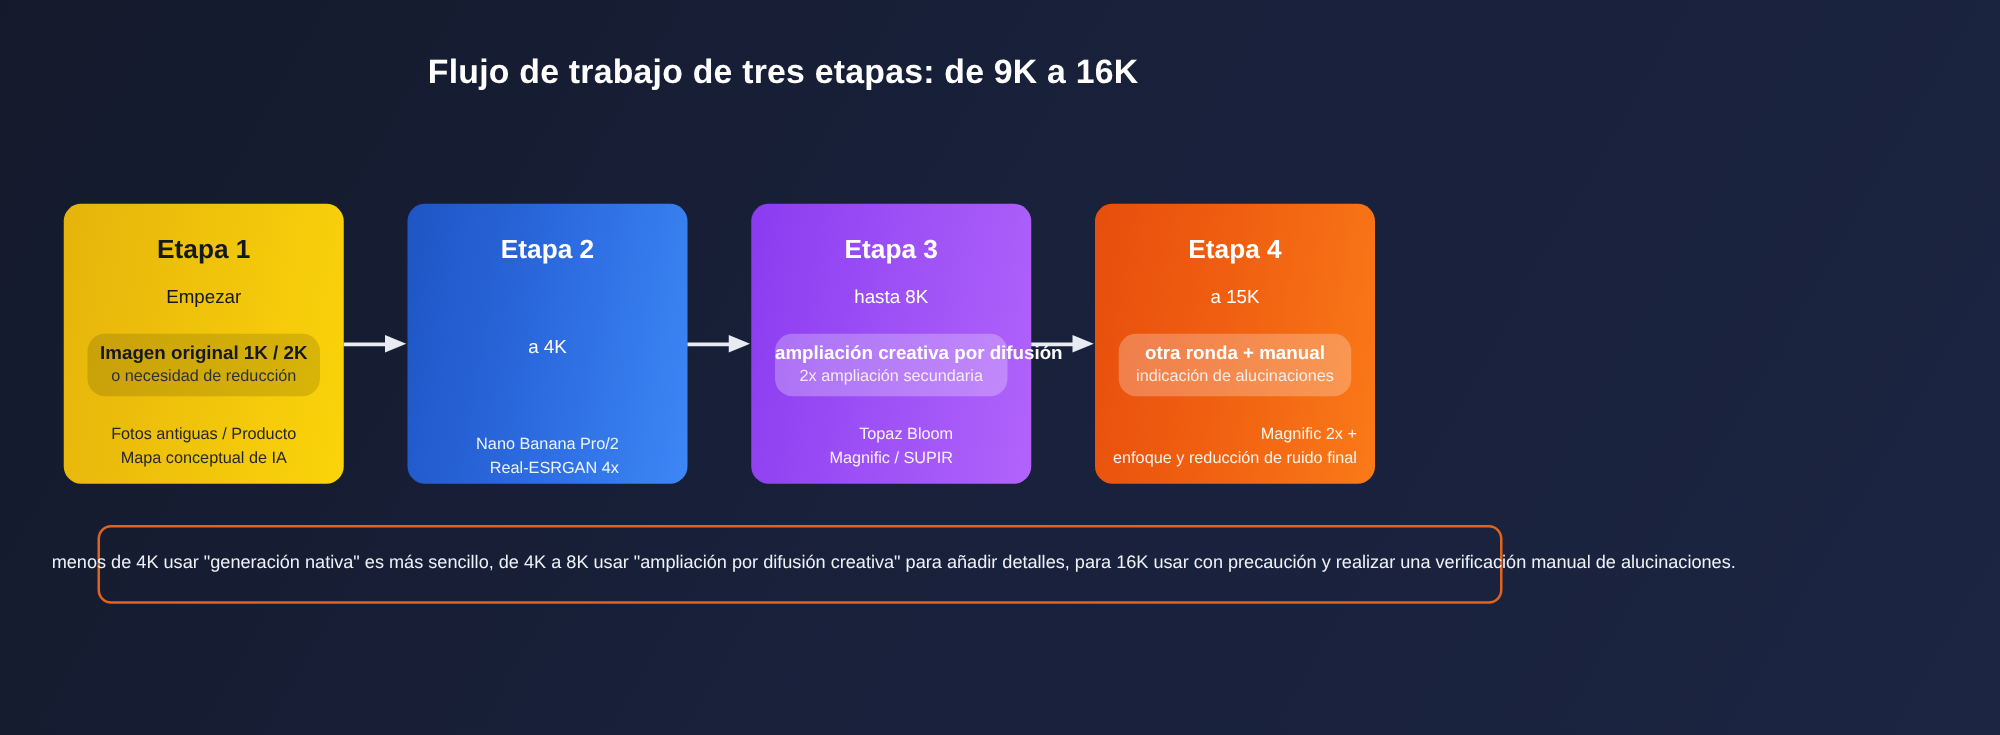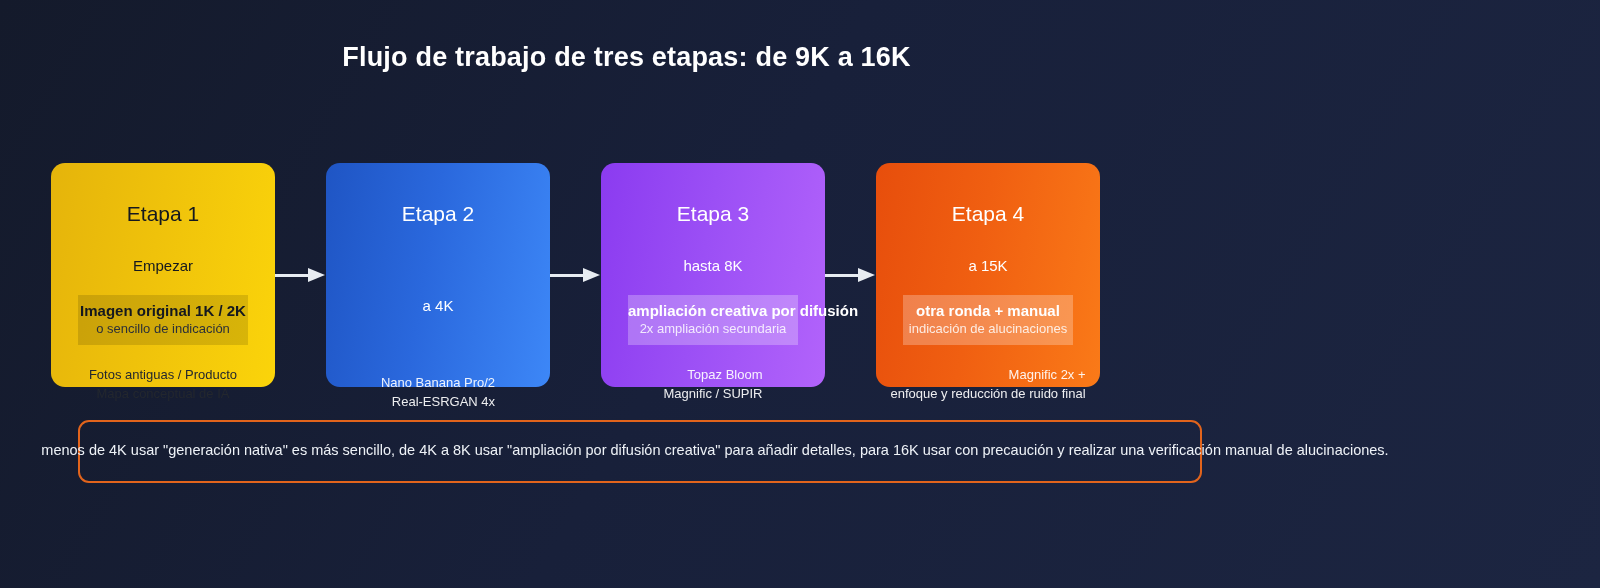--- a/index.html
+++ b/index.html
@@ -52,37 +52,37 @@
     position: relative;
   }
 
   .card-1 { background: linear-gradient(100deg, #e5b40b 0%, #efc20b 45%, #fbd40a 100%); }
   .card-2 { background: linear-gradient(100deg, #1f55c4 0%, #2a68dd 45%, #3d87f7 100%); gap: 40px; }
   .card-3 { background: linear-gradient(100deg, #8b3bf0 0%, #9b4ff5 45%, #b263fb 100%); }
   .card-4 { background: linear-gradient(100deg, #e74e0c 0%, #f05f11 45%, #fa7a18 100%); }
 
   .card-title {
     font-size: 21px;
-    font-weight: normal;
+    font-weight: bold;
     line-height: 1;
-    margin: 18px;
+    margin: 4px;
     white-space: nowrap;
   }
   .card-sub {
     font-size: 15px;
     font-weight: normal;
     margin-top: 16px;
     line-height: 1;
     white-space: nowrap;
   }
 
   .pill {
     margin-top: 22px;
-    width: 170px;
-    border-radius: 0;
+    width: 186px;
+    border-radius: 14px;
     padding: 7px 0 8px 0;
     text-align: center;
     box-sizing: border-box;
   }
   .pill-main {
     font-size: 15px;
     font-weight: bold;
     line-height: 1.15;
     white-space: nowrap;
   }
@@ -171,21 +171,21 @@
 
 <h1 class="page-title">Flujo de trabajo de tres etapas: de 9K a 16K</h1>
 
 <div class="flow">
 
   <div class="card card-1">
     <div class="card-title">Etapa 1</div>
     <div class="card-sub">Empezar</div>
     <div class="pill">
       <div class="pill-main">Imagen original 1K / 2K</div>
-      <div class="pill-sub">o sencillo de indicación</div>
+      <div class="pill-sub">o necesidad de reducción</div>
     </div>
     <div class="tools">
       <div>Fotos antiguas / Producto</div>
       <div>Mapa conceptual de IA</div>
     </div>
   </div>
 
   <div class="arrow">
     <div class="shaft"></div>
     <div class="head"></div>

